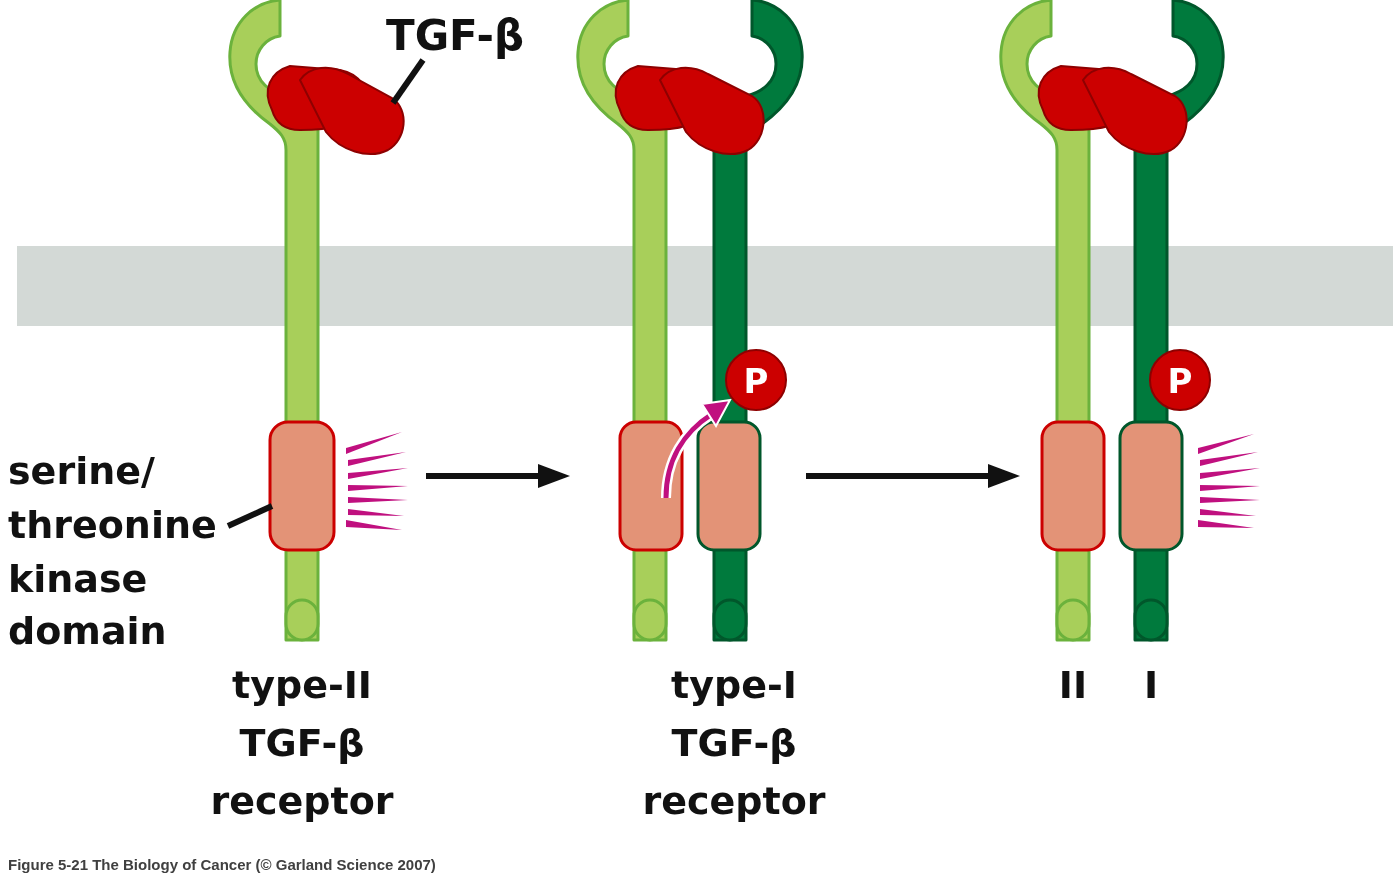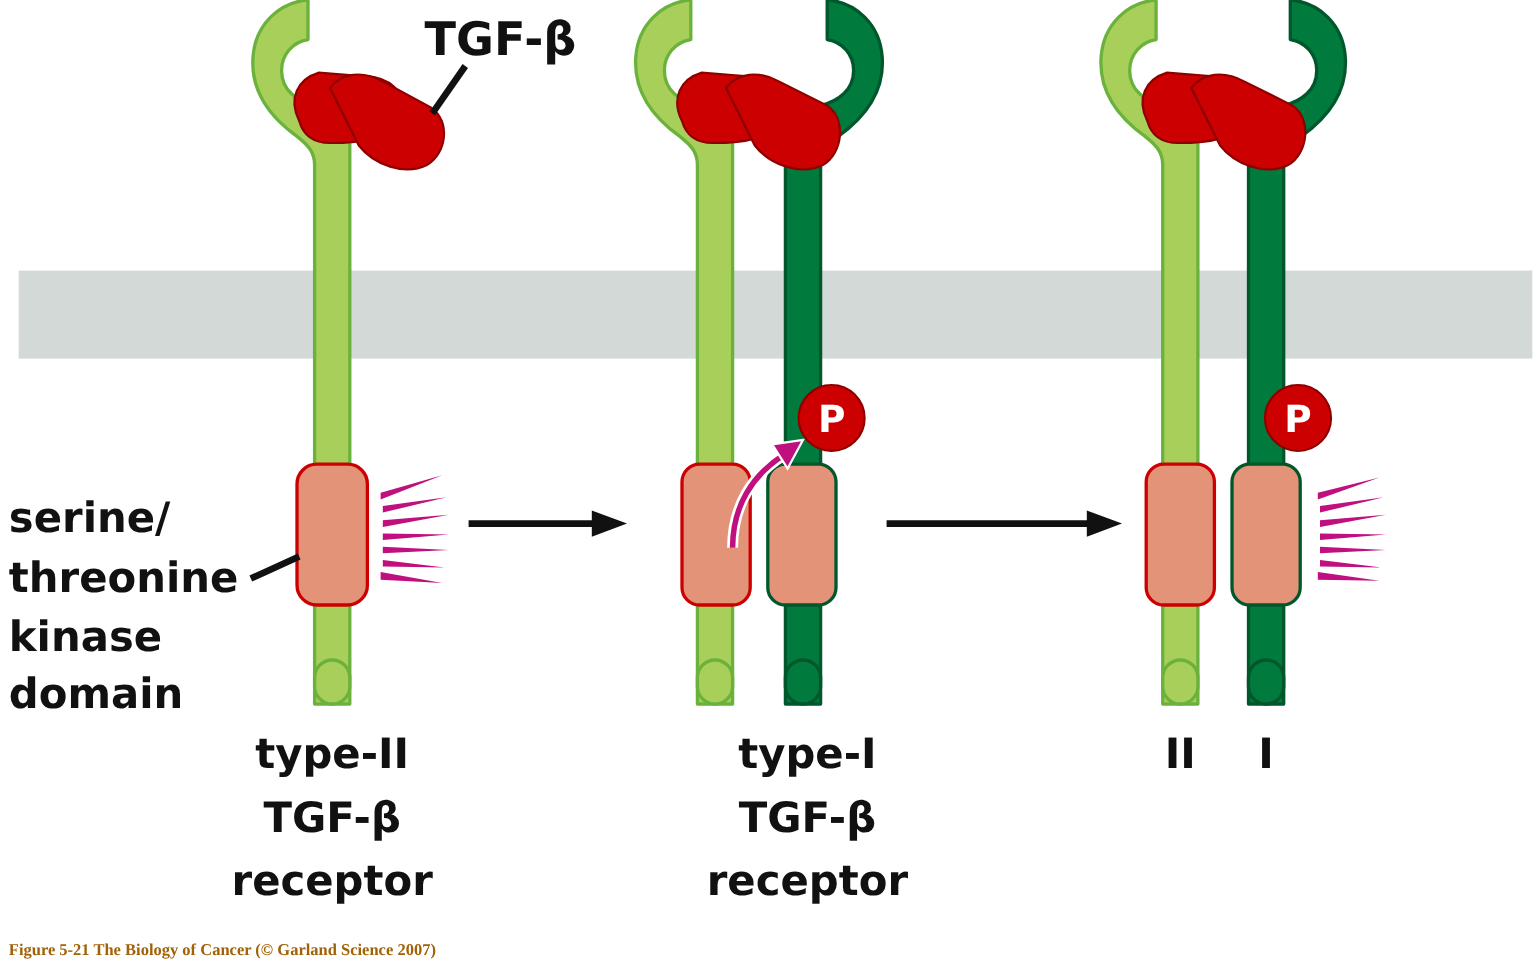--- a/index.html
+++ b/index.html
@@ -1,19 +1,19 @@
 <!DOCTYPE html>
 <html><head>
 <meta charset="utf-8">
 <style>
   html,body{margin:0;padding:0;background:#ffffff;}
   body{width:1400px;height:882px;position:relative;overflow:hidden;font-family:"DejaVu Sans",sans-serif;}
   svg{position:absolute;left:0;top:0;}
   .lbl{font-family:"DejaVu Sans",sans-serif;font-weight:bold;fill:#111;}
-  .caption{position:absolute;left:8px;top:856px;font-family:Liberation Serif, serif;font-weight:bold;font-size:15px;color:#a16207;}
+  .caption{position:absolute;left:8px;top:856px;font-family:Liberation Sans, sans-serif;font-weight:bold;font-size:15px;color:#404040;}
 </style>
 </head>
 <body>
 
 <svg width="1400" height="882" viewBox="0 0 1400 882">
   <defs>
     <g id="recII">
 
       <path d="M -8 300 L -8 140 C -8 130 -14 125 -22 118 C -50 96 -62 70 -60 42 C -58 10 -32 -10 0 -12 L 0 22 C -12 22 -24 32 -24 48 C -24 66 -12 78 8 78 L 24 78 L 24 300 Z"></path>
     </g>

